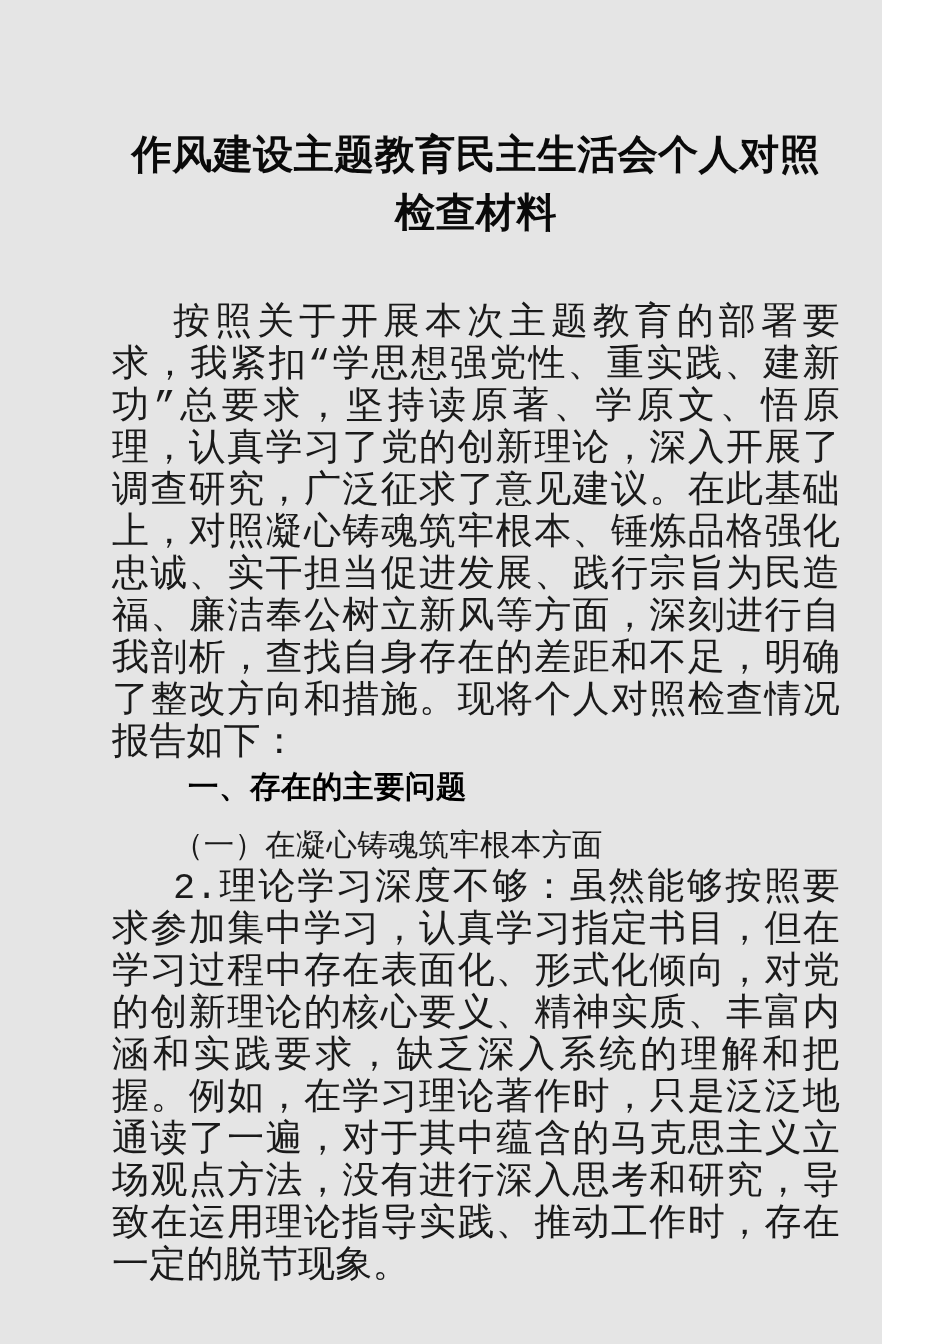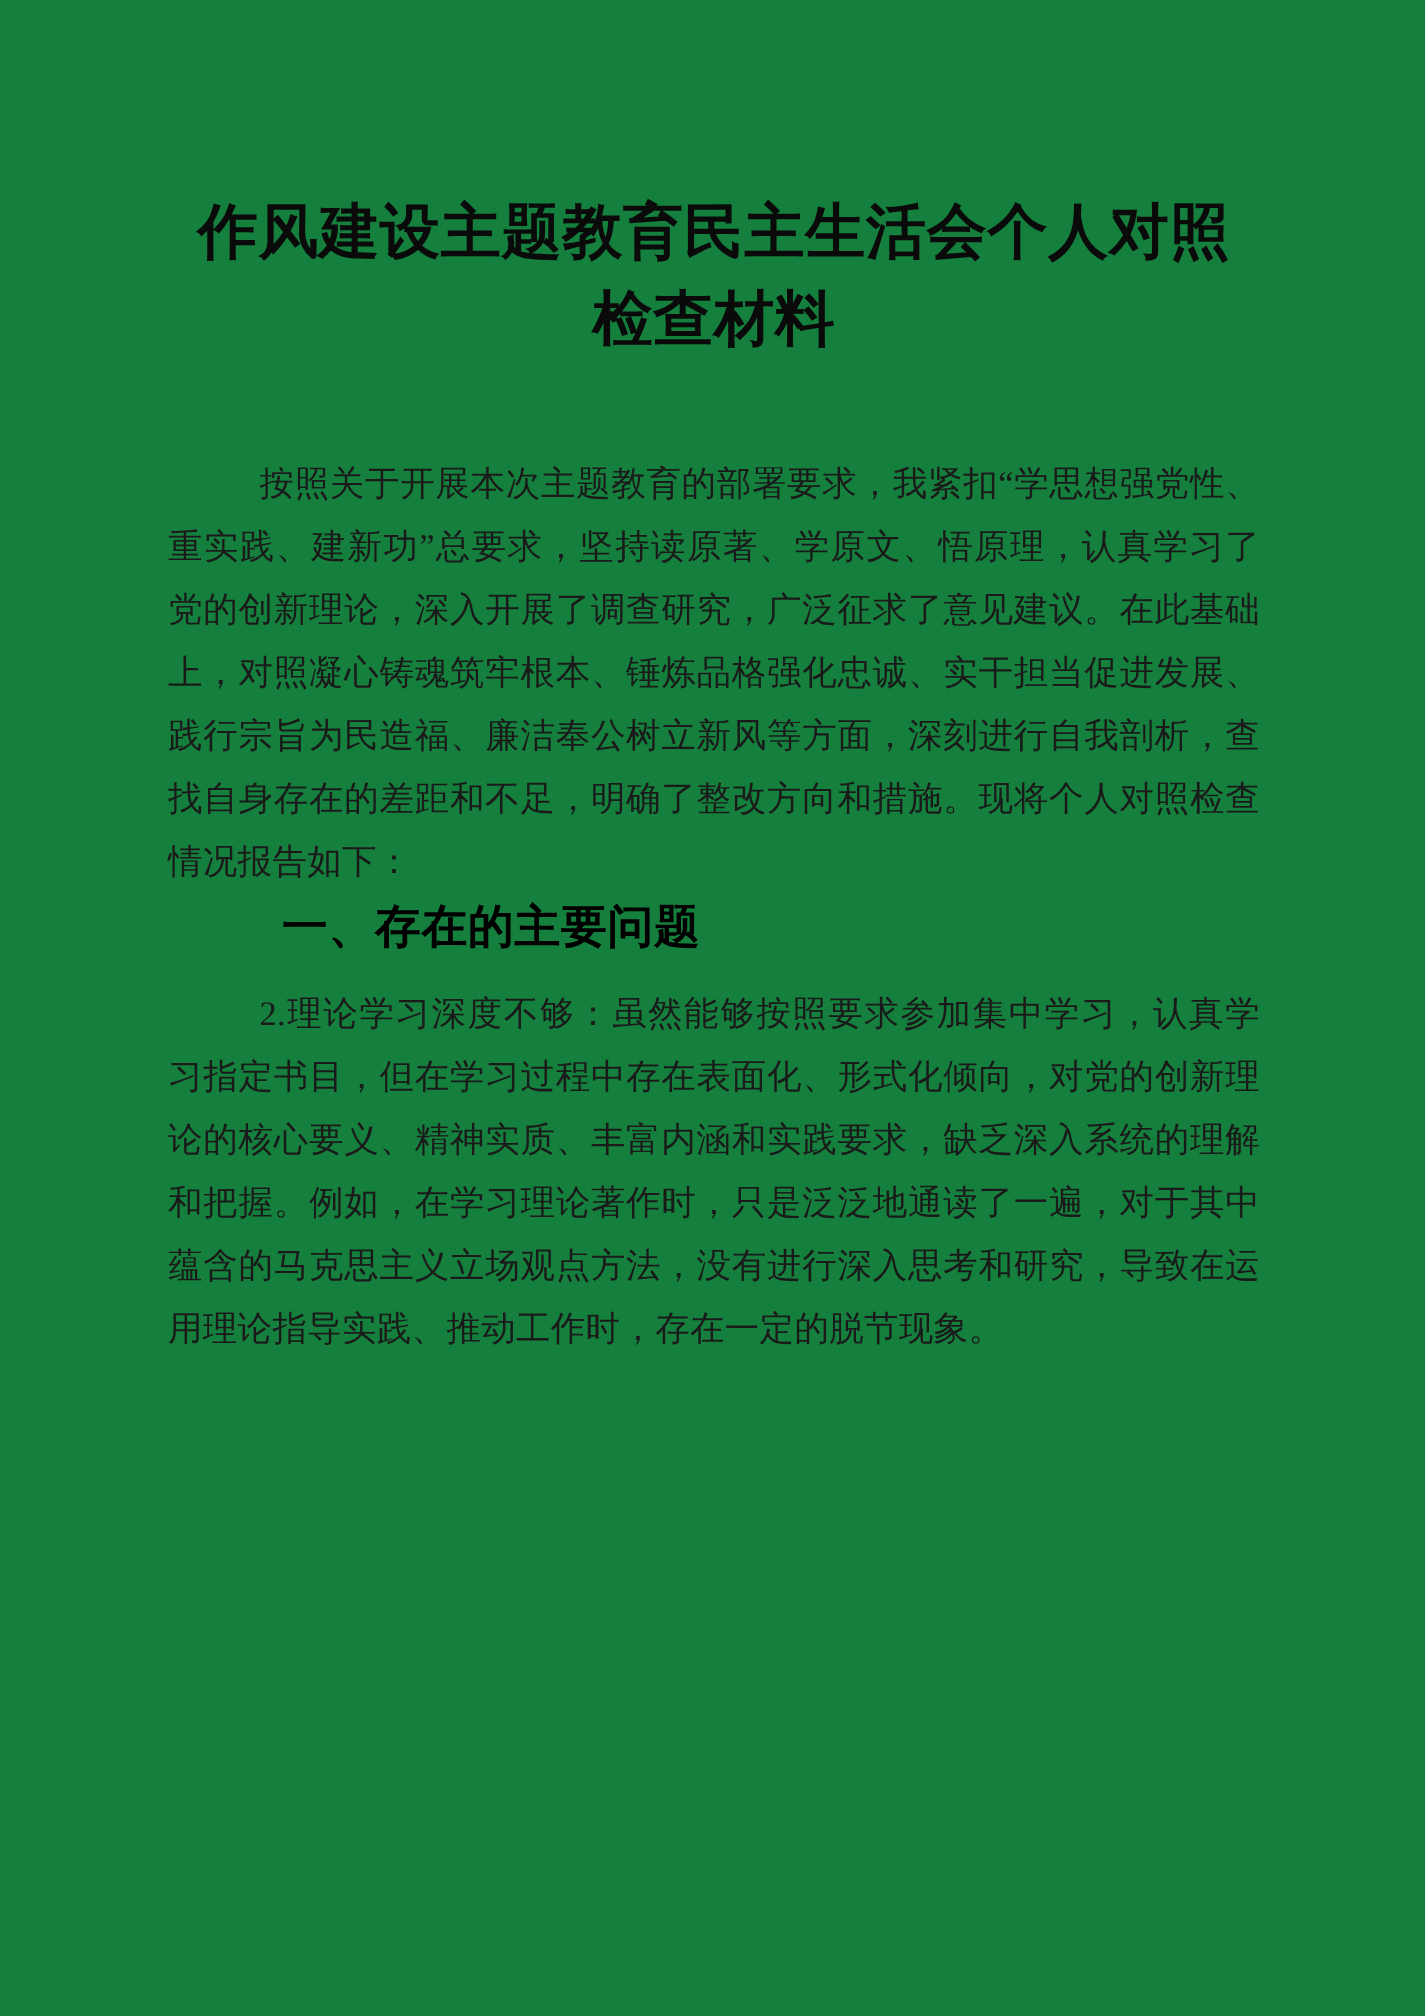--- a/index.html
+++ b/index.html
@@ -10,23 +10,23 @@
   body {
     width: 950px;
     height: 1344px;
     overflow: hidden;
     font-family: "Liberation Serif", "DejaVu Serif", serif;
     color: #000000;
   }
 
   .page {
     position: relative;
-    width: 950px;
+    width: 882px;
     height: 1344px;
-    background: #15803d;
+    background: #e5e5e5;
     box-sizing: border-box;
   }
 
   .content {
     position: absolute;
     left: 112px;
     top: 126px;
     width: 728px;
   }
 
@@ -43,22 +43,22 @@
     word-break: break-all;
   }
 
   
   .title-gap {
     height: 60px;
   }
 
   
   .para {
-    font-family: Liberation Serif, serif;
-    font-size: 23px;
+    font-family: Liberation Mono, monospace;
+    font-size: 37px;
     line-height: 42px;
     text-align: justify;
     text-align-last: left;
     text-justify: inter-ideograph;
     margin: 0;
     color: #1a1a1a;
     text-indent: 61px;
     word-break: break-all;
     letter-spacing: 0.2px;
   }
@@ -102,18 +102,19 @@
   <div class="content">
 
     <h1 class="doc-title">作风建设主题教育民主生活会个人对照检查材料</h1>
 
     <div class="title-gap"></div>
 
     <p class="para">按照关于开展本次主题教育的部署要求，我紧扣“学思想强党性、重实践、建新功”总要求，坚持读原著、学原文、悟原理，认真学习了党的创新理论，深入开展了调查研究，广泛征求了意见建议。在此基础上，对照凝心铸魂筑牢根本、锤炼品格强化忠诚、实干担当促进发展、践行宗旨为民造福、廉洁奉公树立新风等方面，深刻进行自我剖析，查找自身存在的差距和不足，明确了整改方向和措施。现将个人对照检查情况报告如下：</p>
 
     <p class="h1-cn">一、存在的主要问题</p>
 
+    <p class="h2-cn">（一）在凝心铸魂筑牢根本方面</p>
 
     <p class="para">2.理论学习深度不够：虽然能够按照要求参加集中学习，认真学习指定书目，但在学习过程中存在表面化、形式化倾向，对党的创新理论的核心要义、精神实质、丰富内涵和实践要求，缺乏深入系统的理解和把握。例如，在学习理论著作时，只是泛泛地通读了一遍，对于其中蕴含的马克思主义立场观点方法，没有进行深入思考和研究，导致在运用理论指导实践、推动工作时，存在一定的脱节现象。</p>
 
 
   </div>
 </div>
 
 </body></html>

